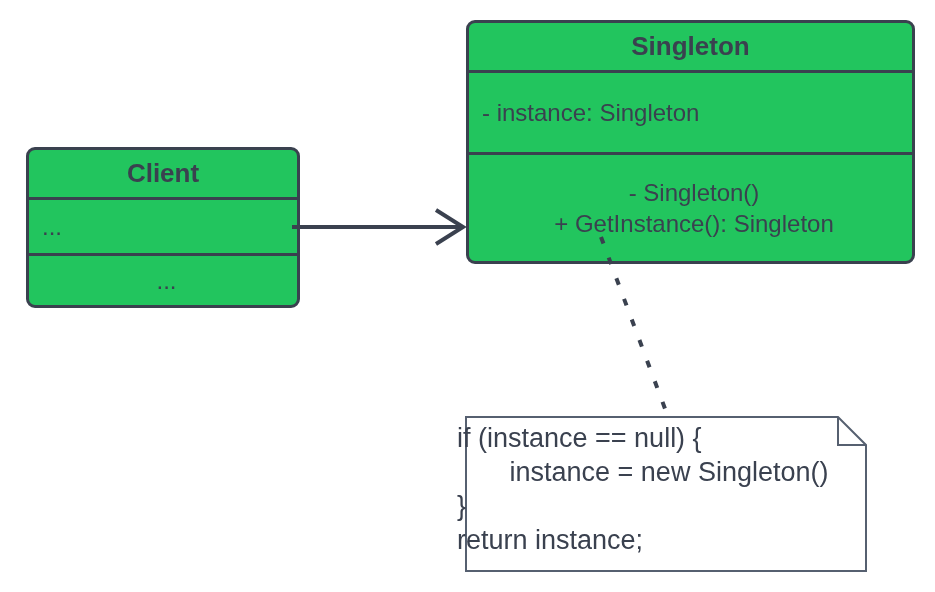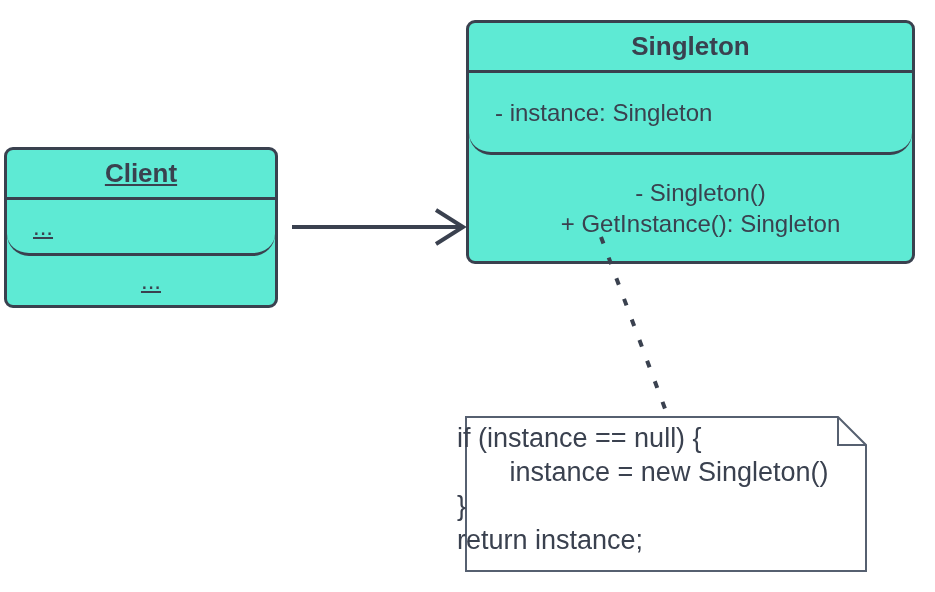--- a/index.html
+++ b/index.html
@@ -12,49 +12,48 @@
     width: 935px;
     height: 592px;
     background: var(--background, #ffffff);
     font-family: "Liberation Sans", sans-serif;
     color: var(--text, #3a414f);
     overflow: hidden;
   }
   .uml-class {
     position: absolute;
     box-sizing: border-box;
-    background: #5eead4;
+    background: #22c55e;
     border: 3px solid var(--stroke, #3a414f);
     border-radius: 9px;
     display: flex;
     flex-direction: column;
     overflow: hidden;
   }
-  #client-box { left: 4px; top: 147px; width: 274px; height: 161px; text-decoration: underline; }
+  #client-box { left: 26px; top: 147px; width: 274px; height: 161px; }
   #singleton-box { left: 466px; top: 20px; width: 449px; height: 244px; }
   .uml-title {
     flex: 0 0 auto;
     height: 47px;
     display: flex;
     align-items: center;
     justify-content: center;
     font-weight: bold;
     font-size: 26px;
     border-bottom: 3px solid var(--stroke, #3a414f);
   }
   .uml-compartment {
     box-sizing: border-box;
     display: flex;
     flex-direction: column;
     justify-content: center;
-    padding-left: 26px;
+    padding-left: 13px;
     padding-right: 6px;
     font-size: 24px;
     line-height: 31px;
-    border-radius: 22px;
   }
   .uml-compartment.attrs {
     border-bottom: 3px solid var(--stroke, #3a414f);
   }
   #client-box .attrs { height: 56px; }
   #singleton-box .attrs { height: 82px; }
   .uml-compartment.methods { flex: 1 1 auto; align-items: center; }
   .uml-line { white-space: pre; }
 
   .overlay {

